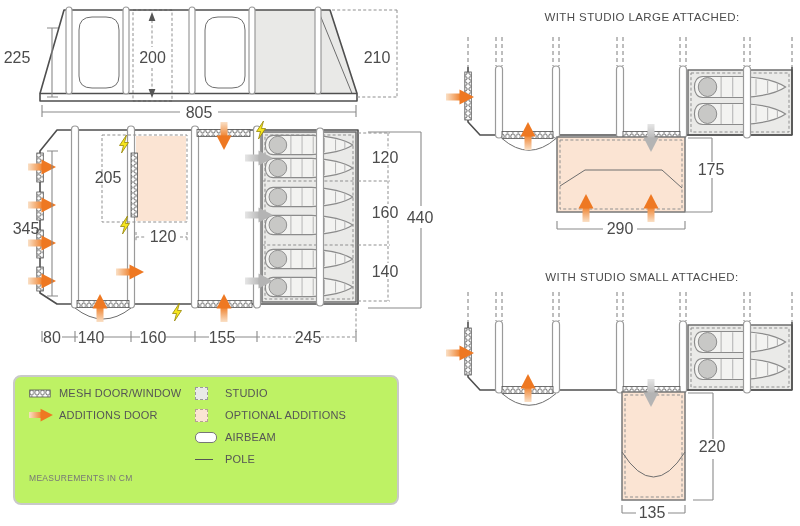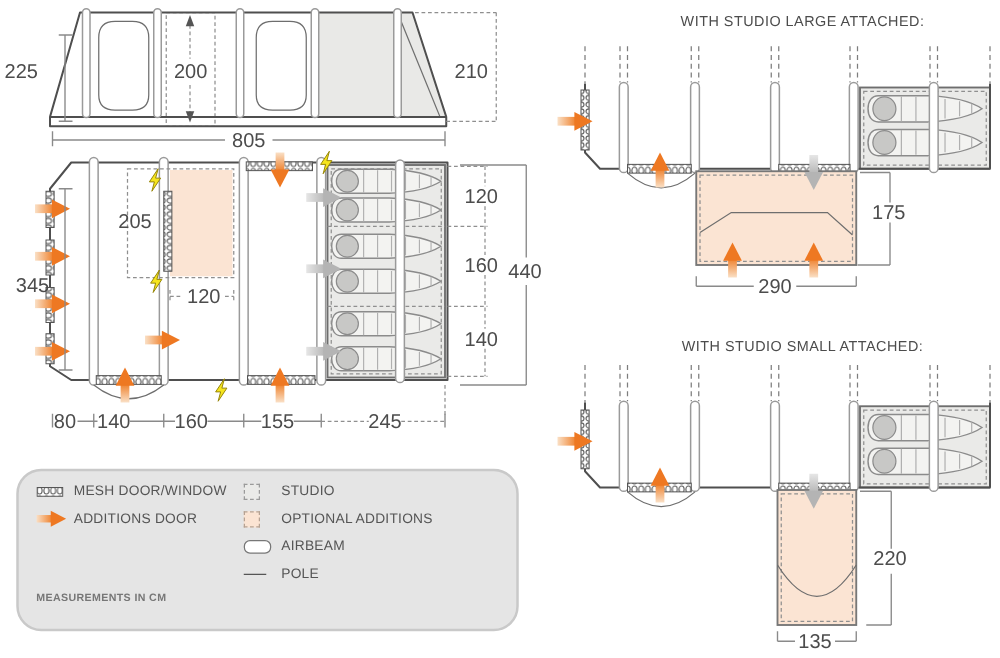--- a/index.html
+++ b/index.html
@@ -10,30 +10,30 @@
   .num{font-size:16px;text-anchor:middle;}
   .ttl{font-size:11.5px;text-anchor:middle;letter-spacing:.4px;}
   .ol{stroke:#4f4f4f;stroke-width:1.6;fill:none;stroke-linejoin:round;}
   .thin{stroke:#6e6e6e;stroke-width:1;fill:none;}
   .beam{fill:#fff;stroke:#9a9a9a;stroke-width:1.2;}
   .dash{stroke:#8f8f8f;stroke-width:1;fill:none;stroke-dasharray:3 2.2;}
   .bdash{stroke:#7d7d7d;stroke-width:1;fill:none;stroke-dasharray:4 3;}
   .diml{stroke:#8a8a8a;stroke-width:1.1;fill:none;}
   .meshr{stroke:#555;stroke-width:.8;}
   .legend{position:absolute;left:13px;top:375px;width:382px;height:126px;
-          border:2px solid #c9c9c9;border-radius:20px;background:#e5e5e5;padding-left:16px;}
+          border:2px solid #c9c9c9;border-radius:8px;background:#bef264;}
   .lrow{position:absolute;height:16px;display:flex;align-items:center;}
   .licon{width:30px;display:flex;justify-content:flex-start;align-items:center;flex:none;}
   .llab{font-size:11px;color:#555;letter-spacing:.2px;white-space:nowrap;}
   .sw{width:13px;height:13px;box-sizing:border-box;}
   .sw-bed{background:#eaeae8;border:1.5px dashed #9a9a9a;}
   .sw-opt{background:#fbe4d3;border:1.5px dashed #b5a293;}
   .sw-air{width:20px;height:9px;border:1.4px solid #777;border-radius:5px;background:#fff;}
   .sw-pole{width:18px;height:0;border-top:1.4px solid #555;}
-  .note{position:absolute;left:14px;top:96px;font-size:8.5px;color:#777;letter-spacing:.3px;font-weight:bold;}
+  .note{position:absolute;left:14px;top:96px;font-size:8.5px;color:#777;letter-spacing:.3px;}
 </style>
 </head>
 <body>
 
 <div id="canvas">
 
 <svg width="0" height="0">
   <defs>
     <linearGradient id="gradO" x1="0" y1="0" x2="1" y2="0">
       <stop offset="0" stop-color="#fae0c6"></stop>

